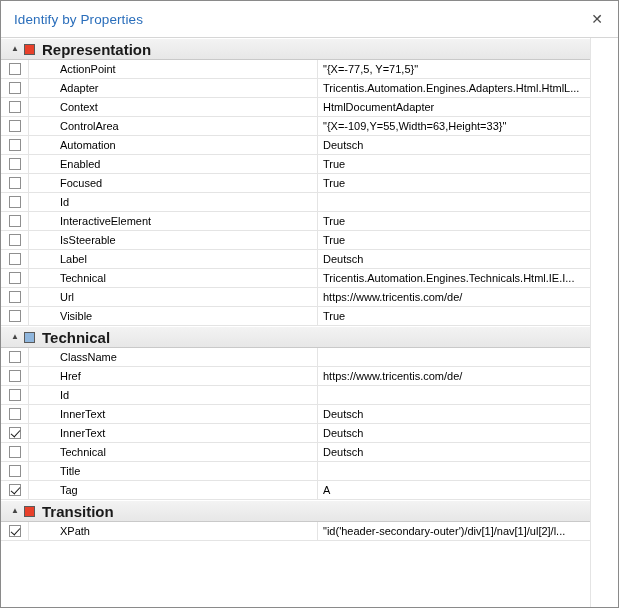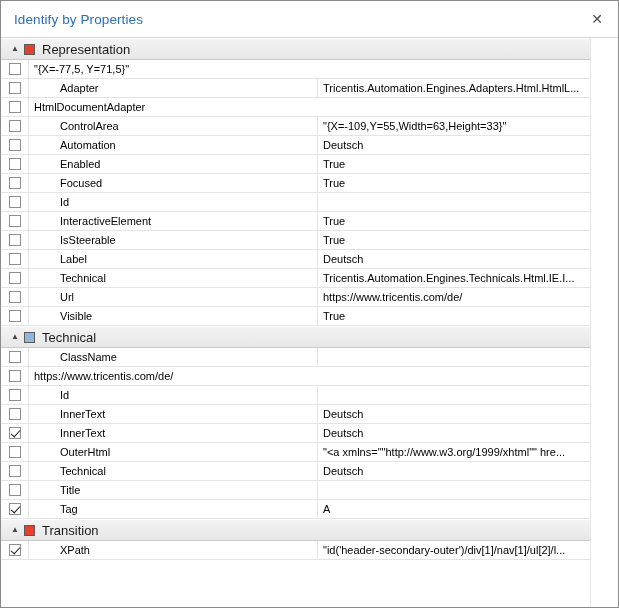--- a/index.html
+++ b/index.html
@@ -81,22 +81,22 @@
   }
   .group-swatch {
     width: 11px;
     height: 11px;
     margin-left: 3px;
     margin-right: 7px;
     border: 1px solid #5a5a5a;
     box-sizing: border-box;
   }
   .group-title {
-    font-weight: normal;
-    font-size: 13px;
+    font-weight: bold;
+    font-size: 15px;
     color: #1a1a1a;
   }
   .row {
     display: flex;
     height: 19px;
     align-items: stretch;
     border-bottom: 1px solid #e4e4e4;
     box-sizing: border-box;
   }
   .cell-check {
@@ -180,37 +180,39 @@
     <div id="grid-content">
         <div class="group-header">
           <span class="group-arrow">▲</span>
           <span class="group-swatch" style="background: rgb(232, 64, 42);"></span>
           <span class="group-title">Representation</span>
         </div>
         <div class="row">
           <div class="cell-check">
             <div class="checkbox"></div>
           </div>
+          <div class="cell-name">ActionPoint</div>
           <div class="cell-value">
             <span>"{X=-77,5, Y=71,5}"</span>
           </div>
         </div>
         <div class="row">
           <div class="cell-check">
             <div class="checkbox"></div>
           </div>
           <div class="cell-name">Adapter</div>
           <div class="cell-value">
             <span>Tricentis.Automation.Engines.Adapters.Html.HtmlL...</span>
           </div>
         </div>
         <div class="row">
           <div class="cell-check">
             <div class="checkbox"></div>
           </div>
+          <div class="cell-name">Context</div>
           <div class="cell-value">
             <span>HtmlDocumentAdapter</span>
           </div>
         </div>
         <div class="row">
           <div class="cell-check">
             <div class="checkbox"></div>
           </div>
           <div class="cell-name">ControlArea</div>
           <div class="cell-value">
@@ -318,20 +320,21 @@
           </div>
           <div class="cell-name">ClassName</div>
           <div class="cell-value">
             <span></span>
           </div>
         </div>
         <div class="row">
           <div class="cell-check">
             <div class="checkbox"></div>
           </div>
+          <div class="cell-name">Href</div>
           <div class="cell-value">
             <span>https://www.tricentis.com/de/</span>
           </div>
         </div>
         <div class="row">
           <div class="cell-check">
             <div class="checkbox"></div>
           </div>
           <div class="cell-name">Id</div>
           <div class="cell-value">
@@ -347,29 +350,20 @@
             <span>Deutsch</span>
           </div>
         </div>
         <div class="row">
           <div class="cell-check">
             <div class="checkbox checked"></div>
           </div>
           <div class="cell-name">InnerText</div>
           <div class="cell-value">
             <span>Deutsch</span>
-          </div>
-        </div>
-        <div class="row">
-          <div class="cell-check">
-            <div class="checkbox"></div>
-          </div>
-          <div class="cell-name">OuterHtml</div>
-          <div class="cell-value">
-            <span>"&lt;a xmlns=""http://www.w3.org/1999/xhtml"" hre...</span>
           </div>
         </div>
         <div class="row">
           <div class="cell-check">
             <div class="checkbox"></div>
           </div>
           <div class="cell-name">Technical</div>
           <div class="cell-value">
             <span>Deutsch</span>
           </div>

